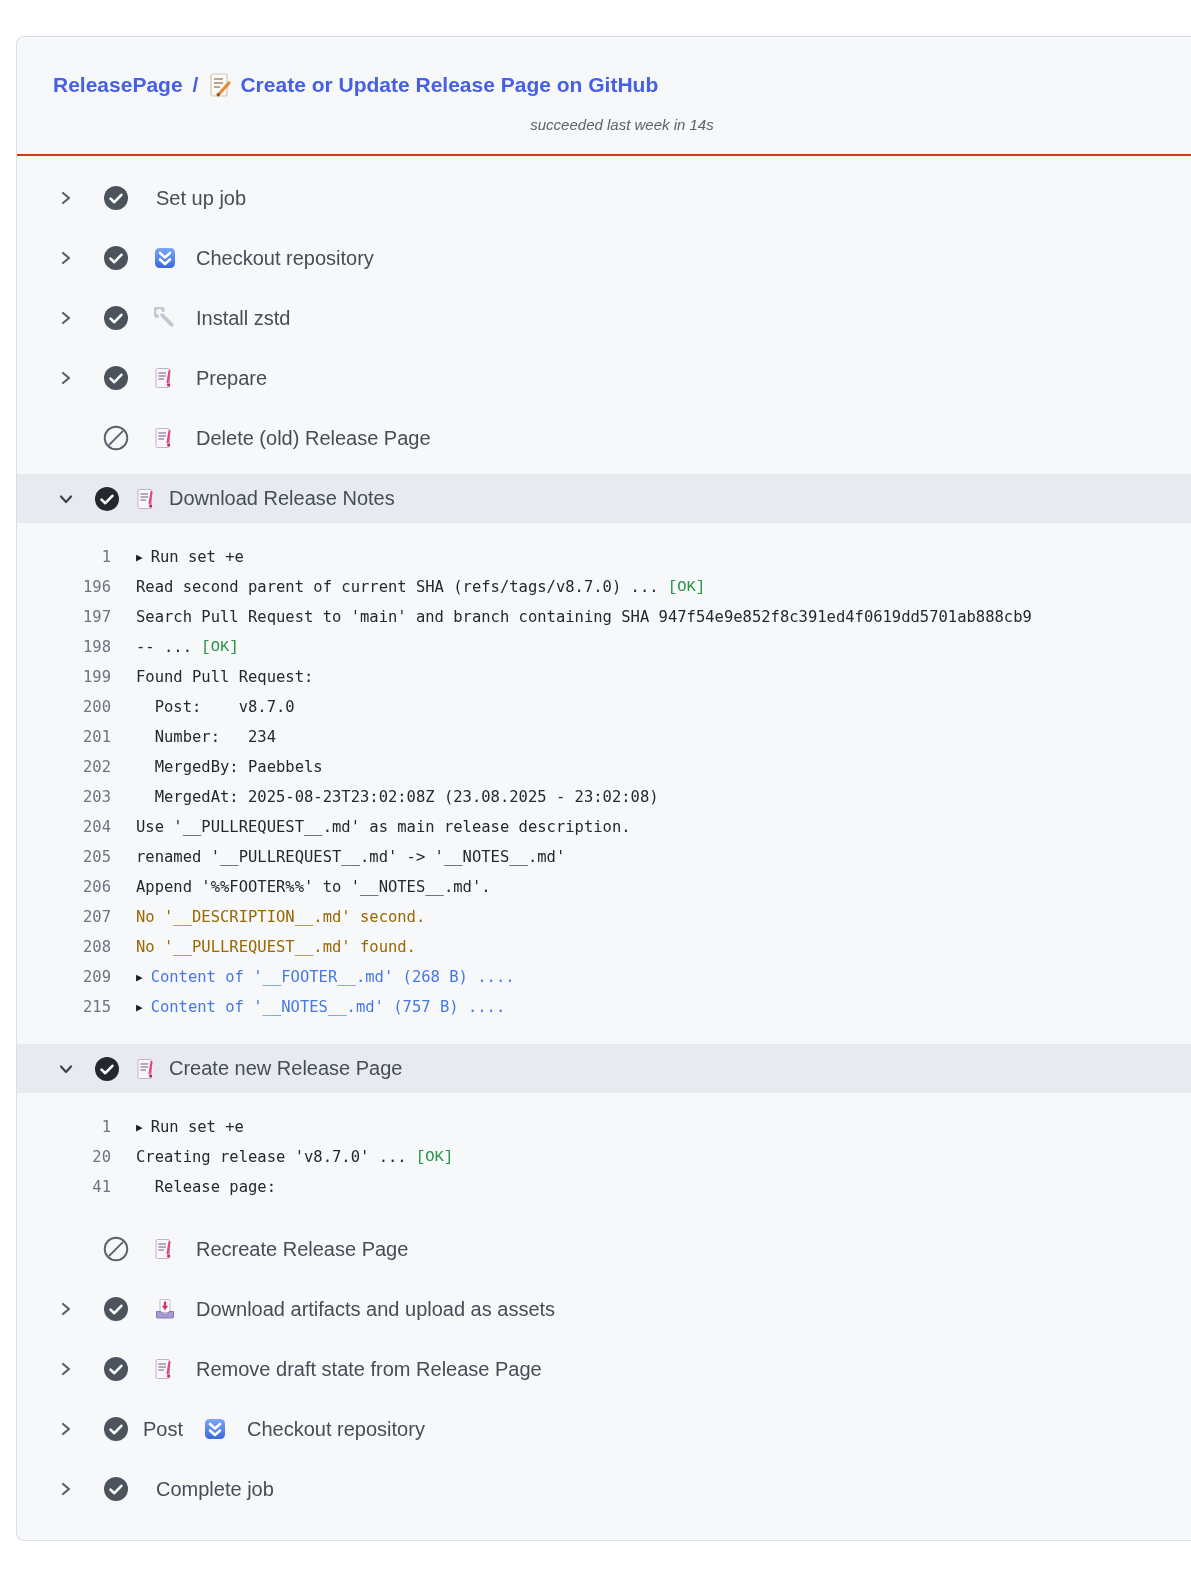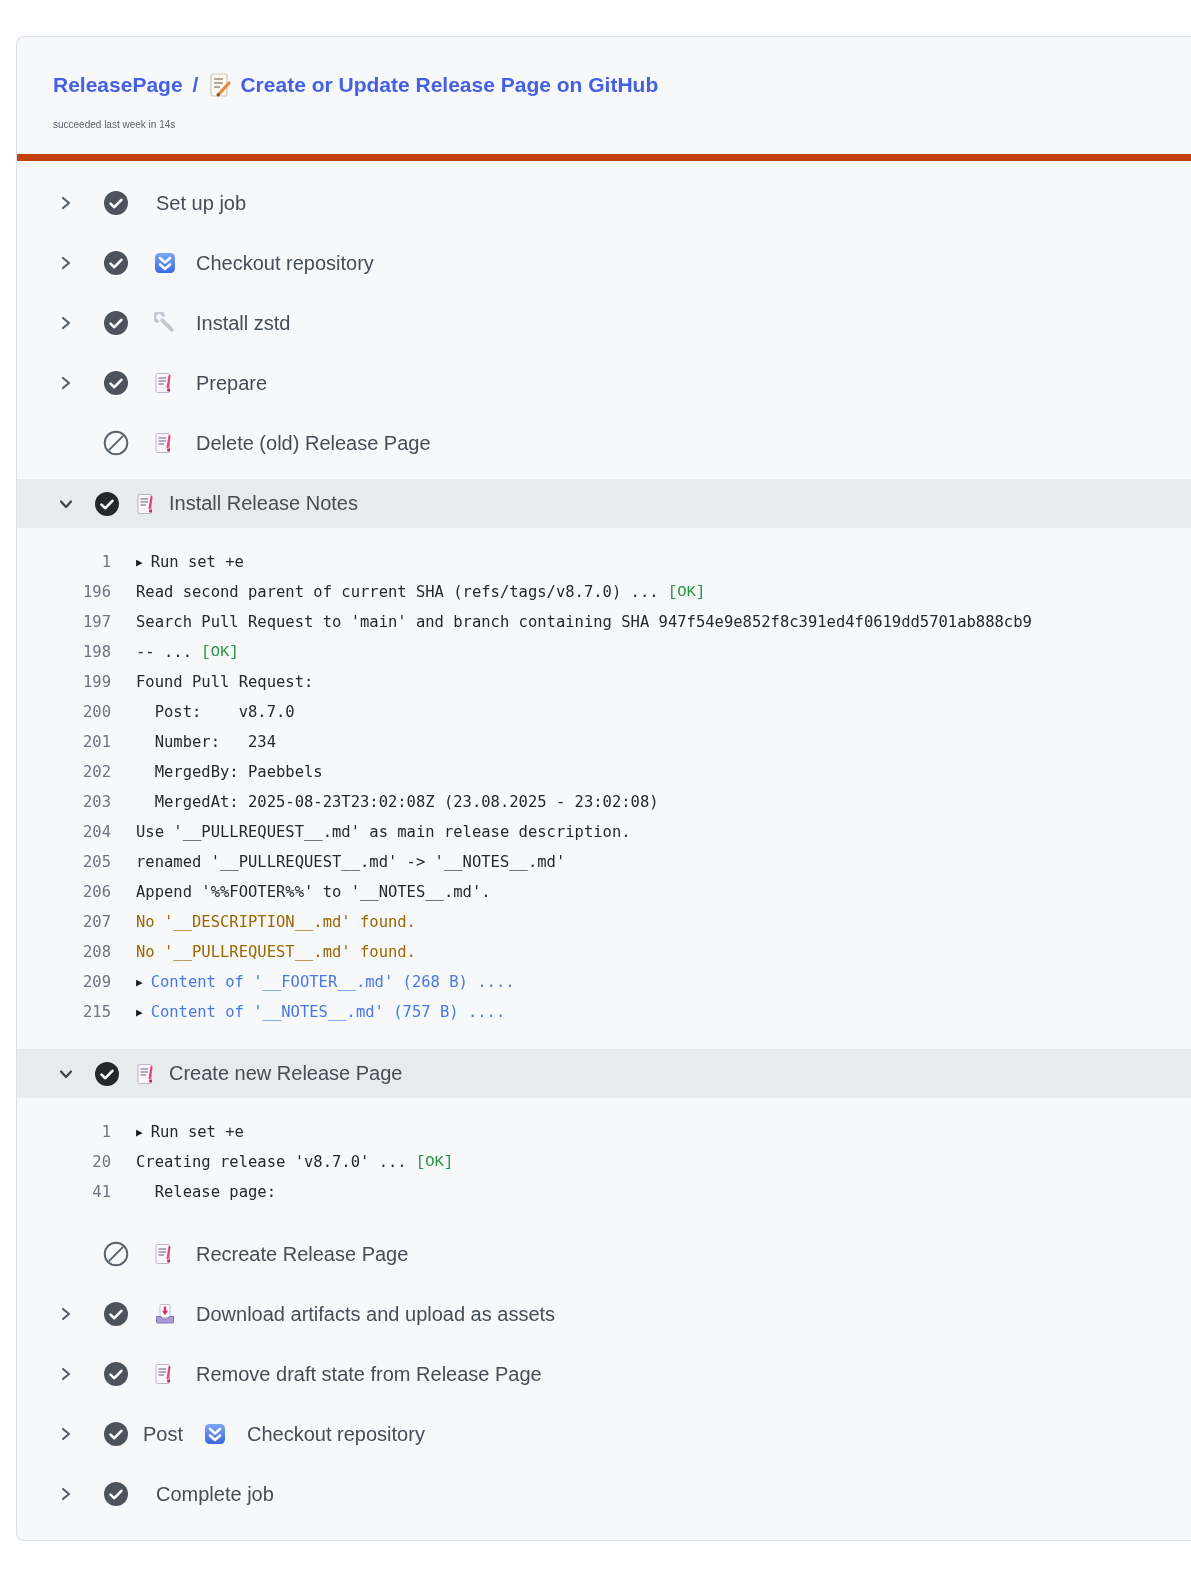--- a/index.html
+++ b/index.html
@@ -2,25 +2,25 @@
 <html><head>
 <meta charset="utf-8">
 <style>
   * { margin:0; padding:0; box-sizing:border-box; }
   html,body { width:1191px; height:1569px; background:#ffffff; overflow:hidden;
               font-family:"Liberation Sans", sans-serif; }
   .card { position:absolute; left:16px; top:36px; right:0; bottom:28px;
           background:#f6f8fa; border:1px solid #d9dfe7; border-right:none;
           border-radius:8px 0 0 8px; overflow:hidden; }
   
-  .hdr { padding:34px 0 19px 36px; border-bottom:7px solid #c2410c; }
+  .hdr { padding:34px 0 19px 36px; border-bottom:2px solid #c2410c;text-align:center; }
   .hdr-title { font-size:21px; font-weight:700; color:#4560e4; line-height:28px;
                display:flex; align-items:center; gap:8px; }
   .hdr-title .sep { margin:0 2px; }
-  .hdr-sub { margin-top:16px; font-size:10px; line-height:20px; color:#5a636d; }
+  .hdr-sub { margin-top:16px; font-size:15px; line-height:20px; color:#5a636d;font-style:italic; }
   
   .rows { padding-top:12px; }
   .steprow { height:60px; display:flex; align-items:center; padding-left:41px; cursor:pointer;gap:9px; }
   .band { height:49px; display:flex; align-items:center; padding-left:41px;
           background:#e7eaee; cursor:pointer; }
   .band.first { margin-top:6px; }
   .chev { width:16px; height:16px; display:inline-flex; align-items:center; justify-content:center; }
   .chev.ph { visibility:hidden; }
   .stat { margin-left:21px; width:24px; height:24px; display:inline-flex; }
   .stat-skip { margin-left:20px; width:26px; height:26px; display:inline-flex; }
@@ -197,21 +197,21 @@
       <span class="sicon">
         <svg width="20" height="22" viewBox="0 0 20 22">
           <rect x="2" y="1.5" width="13.5" height="19" rx="1.5" fill="#faf6fb" stroke="#bfb3cc"></rect>
           <line x1="4.5" y1="6" x2="12" y2="6" stroke="#8b7f9e" stroke-width="1.3"></line>
           <line x1="4.5" y1="9" x2="12" y2="9" stroke="#8b7f9e" stroke-width="1.3"></line>
           <line x1="4.5" y1="12" x2="10" y2="12" stroke="#8b7f9e" stroke-width="1.3"></line>
           <line x1="15.5" y1="4" x2="13.6" y2="15.5" stroke="#e8447a" stroke-width="2.2" stroke-linecap="round"></line>
           <circle cx="14.6" cy="18" r="1.6" fill="#c2255c"></circle>
         </svg>
       </span>
-      <span class="lbl">Install Release Notes</span>
+      <span class="lbl">Download Release Notes</span>
     </div>
 
     <div class="logblock">
       <div class="logline">
           <span class="lnum">1</span>
           <span class="lbody"><span class="arrow">▶</span><span>Run set +e</span></span>
         </div>
       <div class="logline">
           <span class="lnum">196</span>
           <span class="lbody"><span>Read second parent of current SHA (refs/tags/v8.7.0) ... </span><span class="ok">[OK]</span></span>
@@ -251,21 +251,21 @@
       <div class="logline">
           <span class="lnum">205</span>
           <span class="lbody"><span>renamed '__PULLREQUEST__.md' -&gt; '__NOTES__.md'</span></span>
         </div>
       <div class="logline">
           <span class="lnum">206</span>
           <span class="lbody"><span>Append '%%FOOTER%%' to '__NOTES__.md'.</span></span>
         </div>
       <div class="logline">
           <span class="lnum">207</span>
-          <span class="lbody"><span class="warn">No '__DESCRIPTION__.md' found.</span></span>
+          <span class="lbody"><span class="warn">No '__DESCRIPTION__.md' second.</span></span>
         </div>
       <div class="logline">
           <span class="lnum">208</span>
           <span class="lbody"><span class="warn">No '__PULLREQUEST__.md' found.</span></span>
         </div>
       <div class="logline">
           <span class="lnum">209</span>
           <span class="lbody"><span class="arrow">▶</span><span class="linkblue">Content of '__FOOTER__.md' (268 B) ....</span></span>
         </div>
       <div class="logline">

